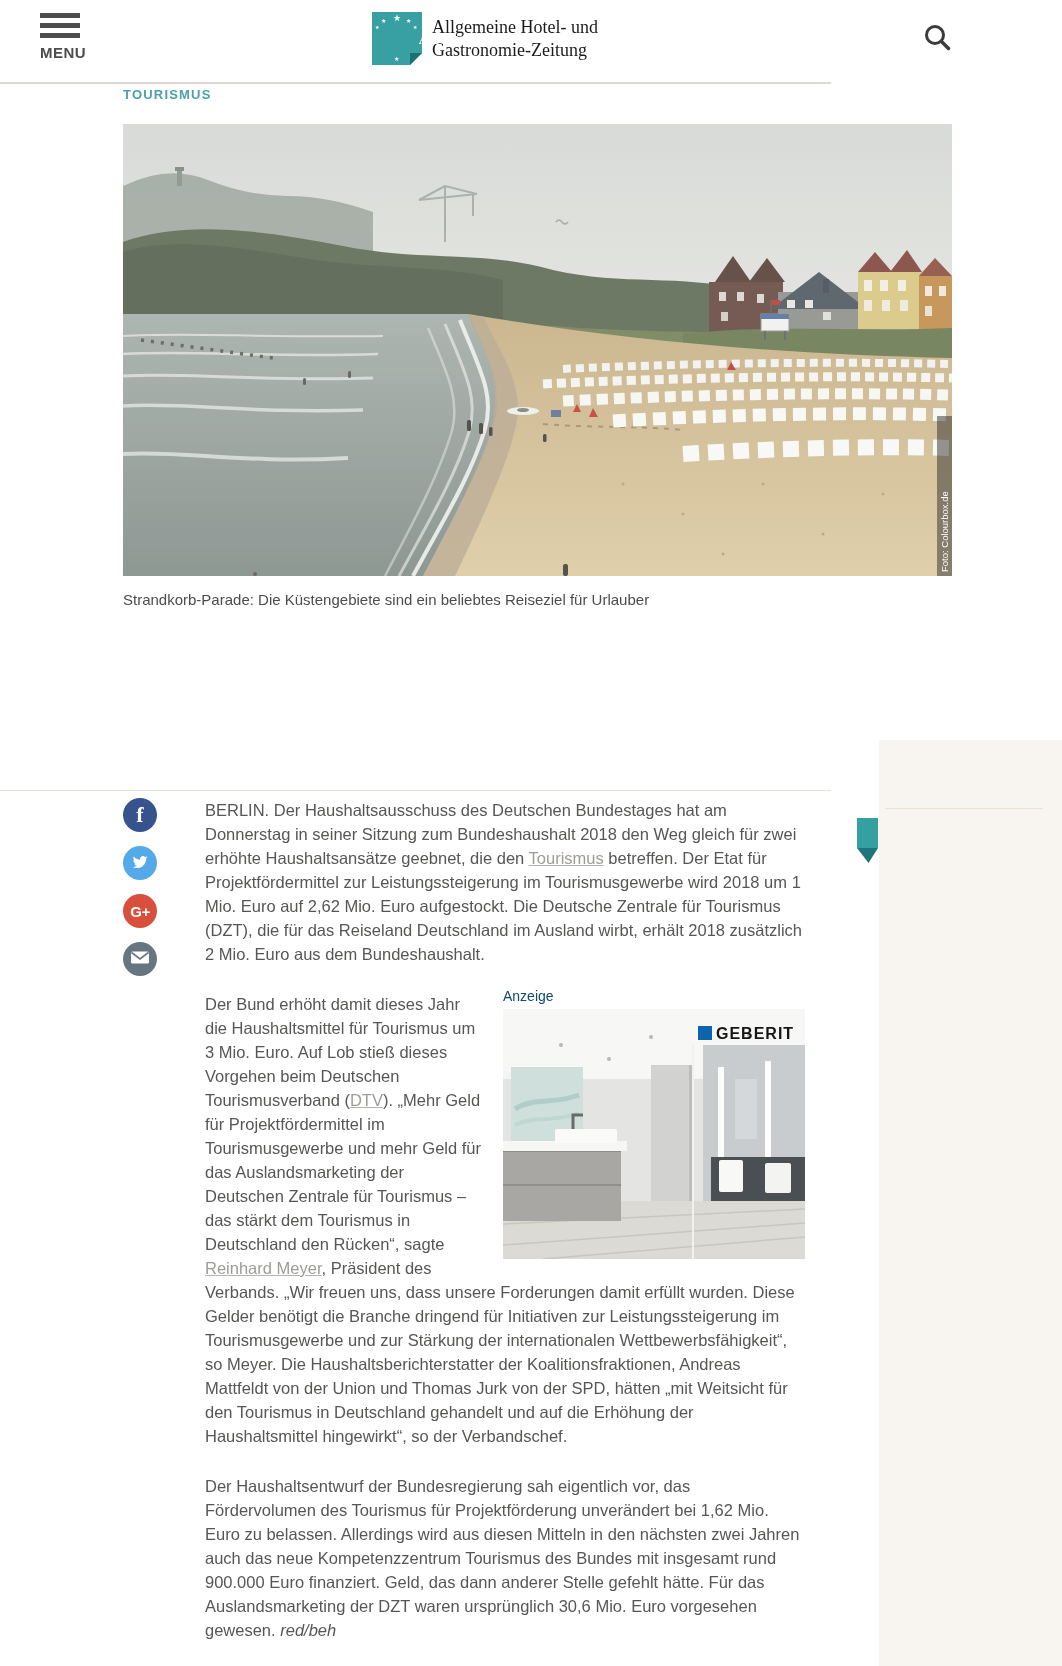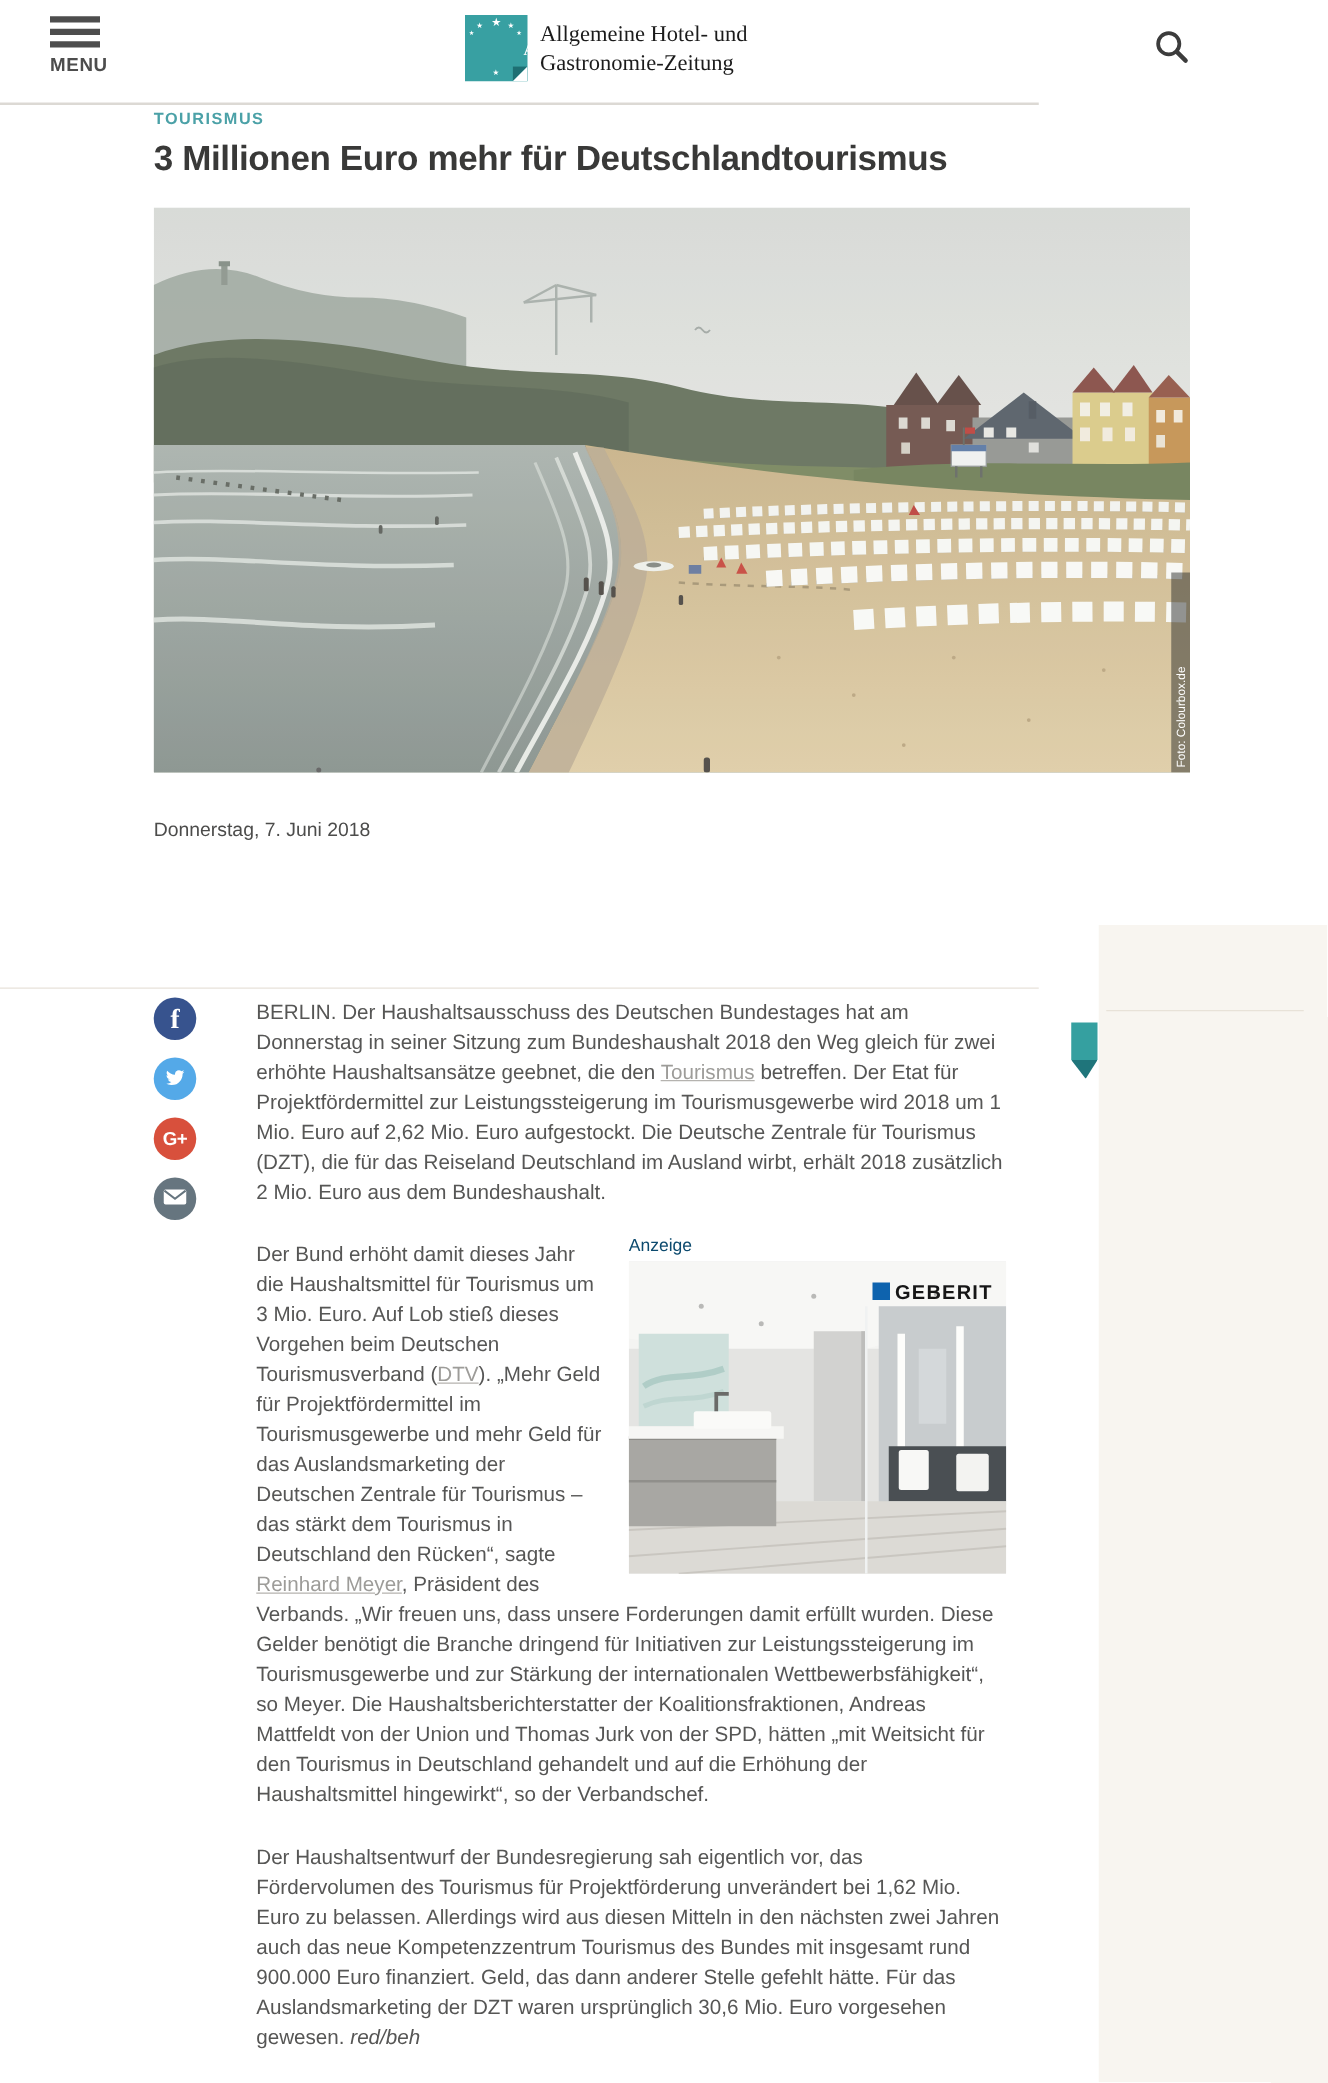--- a/index.html
+++ b/index.html
@@ -99,21 +99,20 @@
           <circle cx="13" cy="13" r="8.5" fill="none" stroke="#3c3c3c" stroke-width="3"></circle>
           <line x1="19.5" y1="19.5" x2="26.5" y2="26.5" stroke="#3c3c3c" stroke-width="3.5" stroke-linecap="round"></line>
         </svg>
       </span>
     </button>
   </header>
   <div class="header-rule"></div>
 
   <div class="main">
     <div class="kicker">TOURISMUS</div>
-    <h1>3 Millionen Euro mehr für Deutschlandtourismus</h1>
 
     <figure class="hero" style="margin-left:0">
       <svg width="829" height="452" viewBox="0 0 829 452">
         <defs>
           <linearGradient id="sky" x1="0" y1="0" x2="0" y2="1">
             <stop offset="0" stop-color="#d3d6d2"></stop>
               <stop offset="0.6" stop-color="#e6e7e3"></stop>
               <stop offset="1" stop-color="#eceded"></stop>
           </linearGradient>
           <linearGradient id="sea" x1="0" y1="0" x2="0" y2="1">
@@ -248,22 +247,22 @@
             <circle cx="760" cy="370" r="1.5"></circle>
             <circle cx="600" cy="430" r="1.5"></circle>
           </g>
 
         <rect x="0" y="0" width="829" height="452" fill="#ffffff" opacity="0.12"></rect>
 
         <rect x="814" y="292" width="15" height="160" fill="#2c2e2b" opacity="0.5"></rect>
         <text transform="translate(825,448) rotate(-90)" font-family="Liberation Sans, sans-serif" font-size="9.5" fill="#ffffff">Foto: Colourbox.de</text>
       </svg>
     </figure>
-
-    <div class="date">Donnerstag, 7. Juni 2018</div>
+    <figcaption class="caption">Strandkorb-Parade: Die Küstengebiete sind ein beliebtes Reiseziel für Urlauber</figcaption>
+
   </div>
 
   <div class="beige-right"></div>
   <div class="divider-left"></div>
   <div class="divider-right"></div>
   <div class="bookmark"></div>
 
   <div class="share-col">
     <button class="share-btn fb" title="Auf Facebook teilen">
       <span>f</span>

